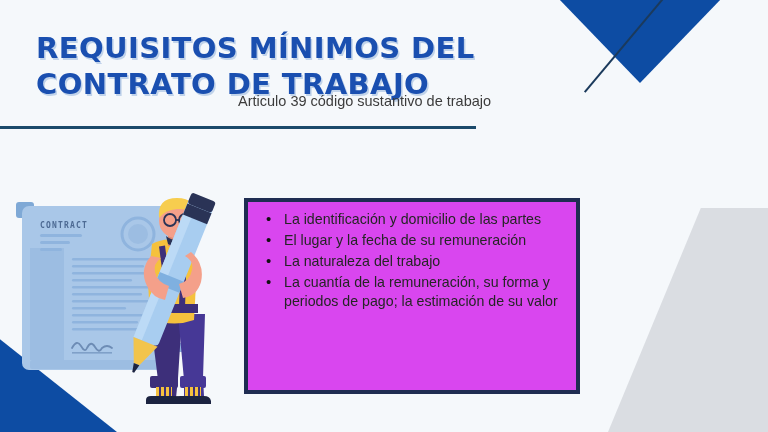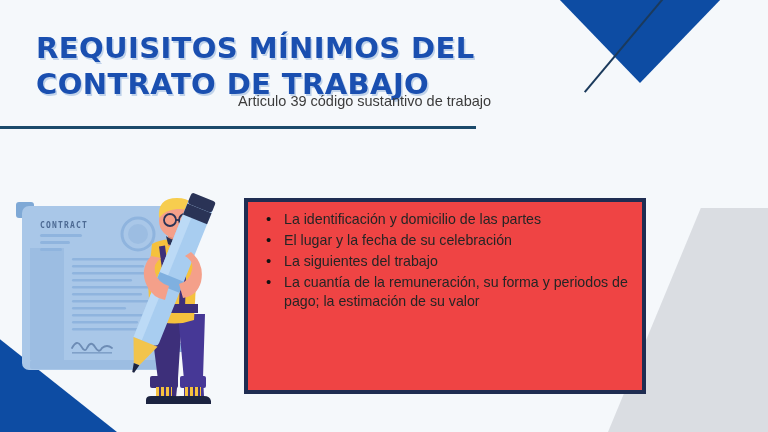--- a/index.html
+++ b/index.html
@@ -79,23 +79,23 @@
     text-align: center;
     font-size: 15.5px;
     line-height: 1.55;
     color: #2c2c2c;
   }
 
   
   #list-box {
     position: absolute;
     left: 244px; top: 198px;
-    width: 402px; height: 196px;
+    width: 336px; height: 196px;
     border: 4px solid #1f2d52;
-    background: #ef4444;
+    background: #d946ef;
     padding: 8px 10px 4px 14px;
     overflow: hidden;
   }
   #req-list { list-style: none; }
   #req-list li {
     position: relative;
     padding-left: 22px;
     font-size: 14.2px;
     line-height: 1.34;
     color: #252525;
@@ -220,19 +220,19 @@
       </g>
 
       <path d="M141 68 q-12 14 -4 30 q6 12 18 14 l4 -14 q-12 -4 -14 -14 q-2 -8 6 -14z" fill="#f4a08a"></path>
       <path d="M181 64 q14 12 10 30 q-4 14 -18 16 l-4 -14 q11 -3 13 -14 q2 -9 -7 -14z" fill="#f4a08a"></path>
     </svg>
   </div>
 
   <div id="list-box">
     <ul id="req-list">
       <li>La identificación y domicilio de las partes</li>
-      <li>El lugar y la fecha de su celebración</li>
-      <li>La siguientes del trabajo</li>
+      <li>El lugar y la fecha de su remuneración</li>
+      <li>La naturaleza del trabajo</li>
       <li>La cuantía de la remuneración, su forma y periodos de pago; la estimación de su valor</li>
     </ul>
   </div>
 
 </div>
 
 </body></html>

